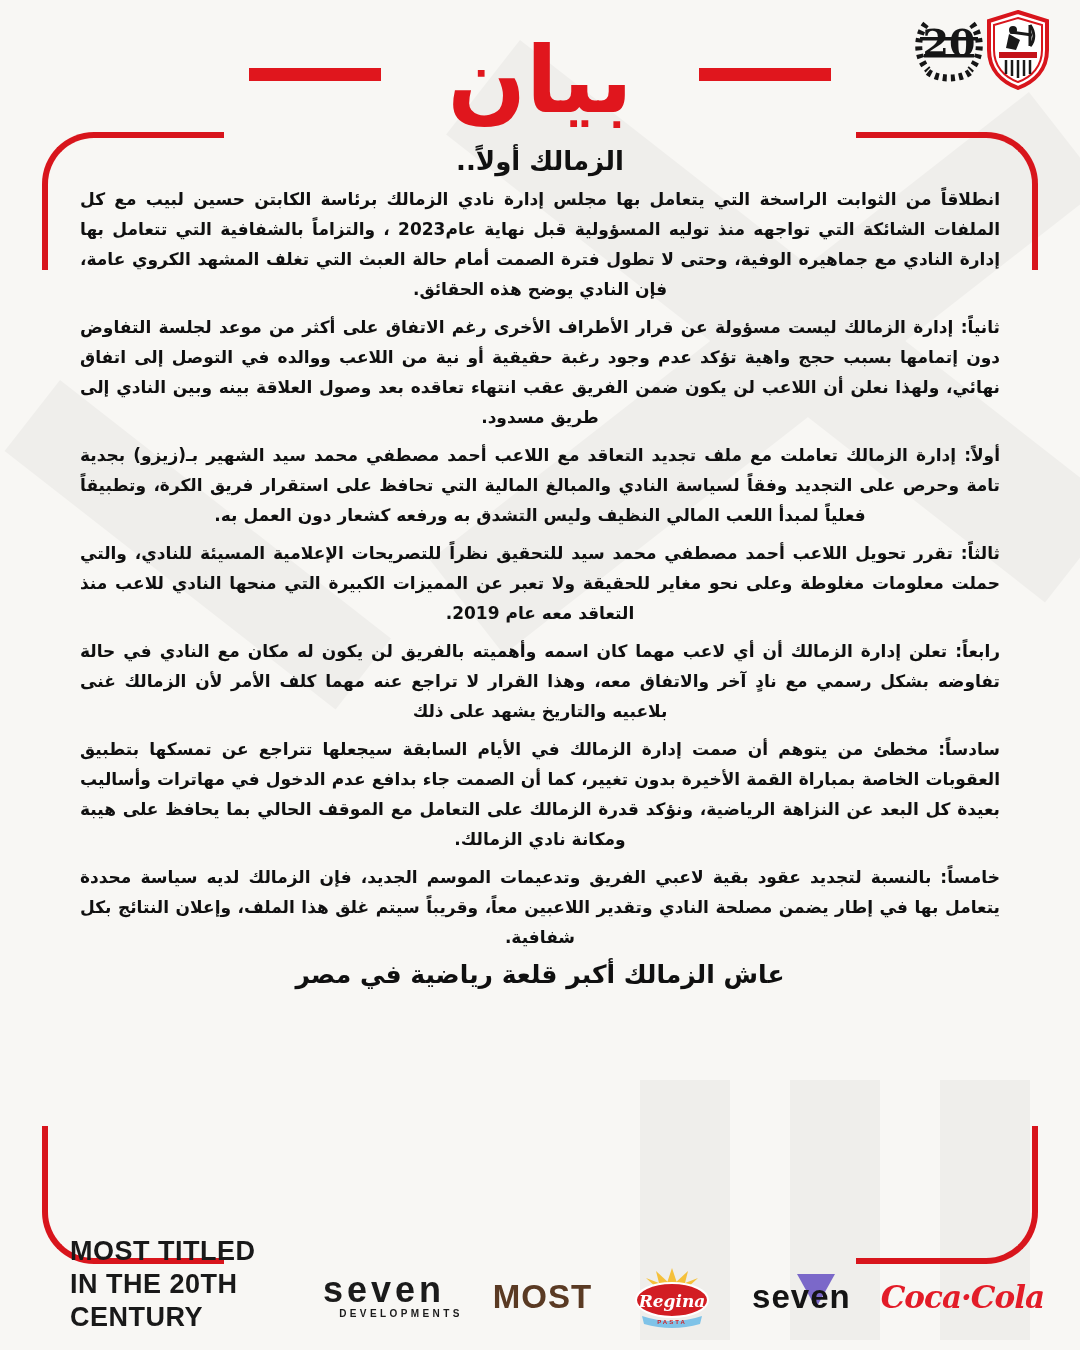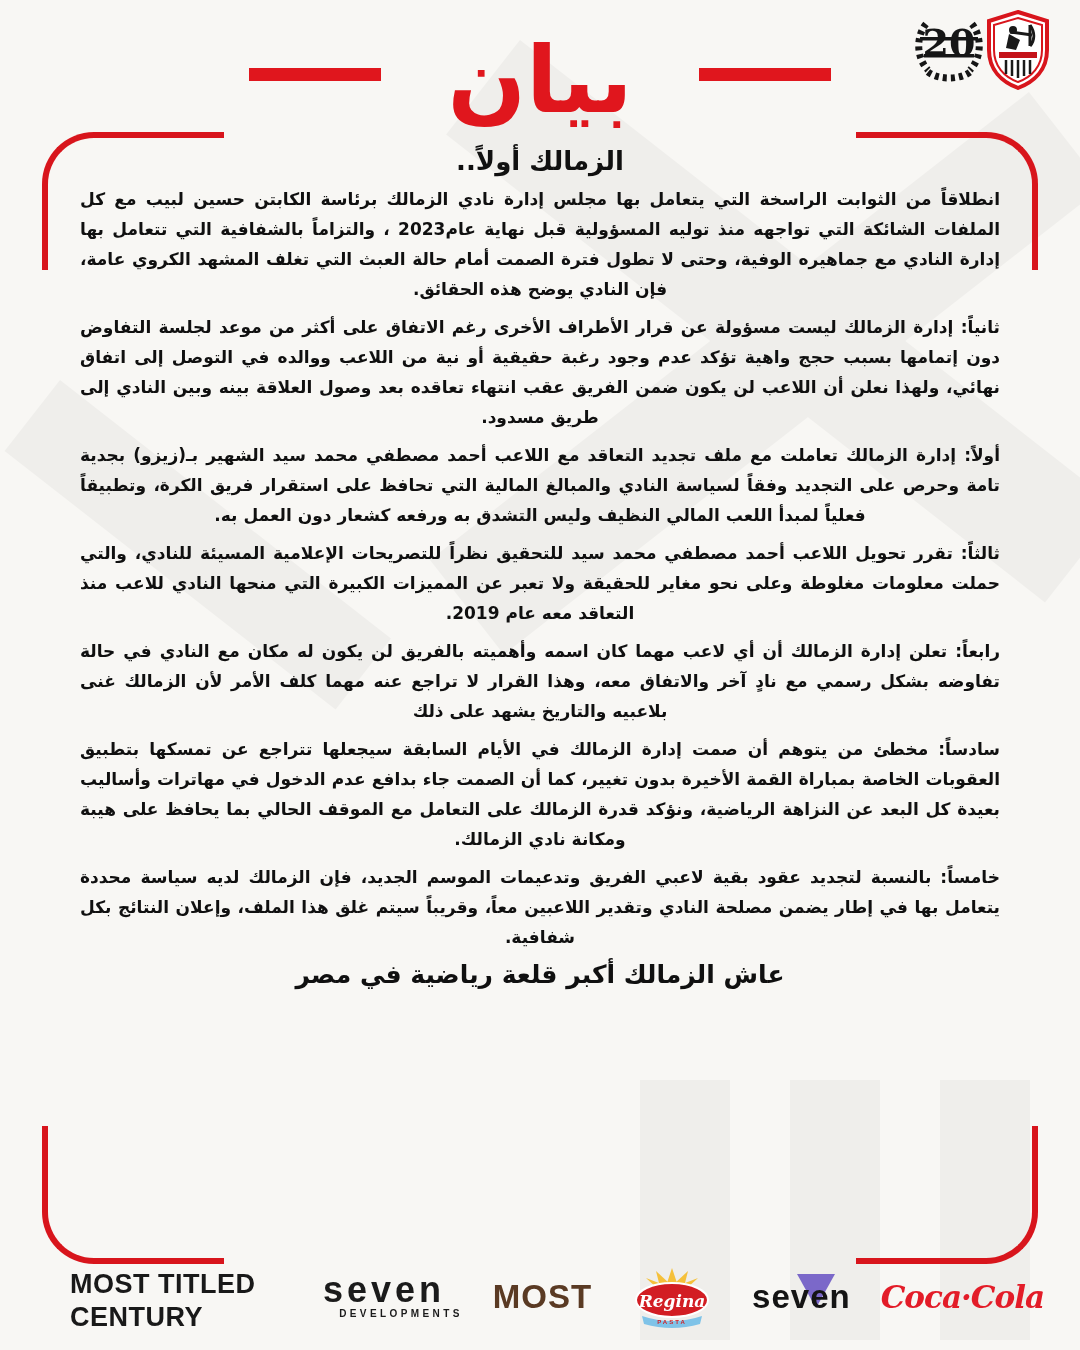--- a/index.html
+++ b/index.html
@@ -131,20 +131,21 @@
   <p>أولاً: إدارة الزمالك تعاملت مع ملف تجديد التعاقد مع اللاعب أحمد مصطفي محمد سيد الشهير بـ(زيزو) بجدية تامة وحرص على التجديد وفقاً لسياسة النادي والمبالغ المالية التي تحافظ على استقرار فريق الكرة، وتطبيقاً فعلياً لمبدأ اللعب المالي النظيف وليس التشدق به ورفعه كشعار دون العمل به.</p>
   <p>ثالثاً: تقرر تحويل اللاعب أحمد مصطفي محمد سيد للتحقيق نظراً للتصريحات الإعلامية المسيئة للنادي، والتي حملت معلومات مغلوطة وعلى نحو مغاير للحقيقة ولا تعبر عن المميزات الكبيرة التي منحها النادي للاعب منذ التعاقد معه عام 2019.</p>
   <p>رابعاً: تعلن إدارة الزمالك أن أي لاعب مهما كان اسمه وأهميته بالفريق لن يكون له مكان مع النادي في حالة تفاوضه بشكل رسمي مع نادٍ آخر والاتفاق معه، وهذا القرار لا تراجع عنه مهما كلف الأمر لأن الزمالك غنى بلاعبيه والتاريخ يشهد على ذلك</p>
   <p>سادساً: مخطئ من يتوهم أن صمت إدارة الزمالك في الأيام السابقة سيجعلها تتراجع عن تمسكها بتطبيق العقوبات الخاصة بمباراة القمة الأخيرة بدون تغيير، كما أن الصمت جاء بدافع عدم الدخول في مهاترات وأساليب بعيدة كل البعد عن النزاهة الرياضية، ونؤكد قدرة الزمالك على التعامل مع الموقف الحالي بما يحافظ على هيبة ومكانة نادي الزمالك.</p>
   <p>خامساً: بالنسبة لتجديد عقود بقية لاعبي الفريق وتدعيمات الموسم الجديد، فإن الزمالك لديه سياسة محددة يتعامل بها في إطار يضمن مصلحة النادي وتقدير اللاعبين معاً، وقريباً سيتم غلق هذا الملف، وإعلان النتائج بكل شفافية.</p>
   <div class="closing-line">عاش الزمالك أكبر قلعة رياضية في مصر</div>
 </div>
 
 <div class="most-titled">
   <div>MOST TITLED</div>
+  <div>IN THE 20TH</div>
   <div>CENTURY</div>
 </div>
 
 <div class="sponsors">
   <div class="sponsor">
     <span class="nile-word">seven</span>
     <span class="nile-sub">DEVELOPMENTS</span>
   </div>
   <div class="sponsor">
     <span class="oniro-word">MOST</span>

